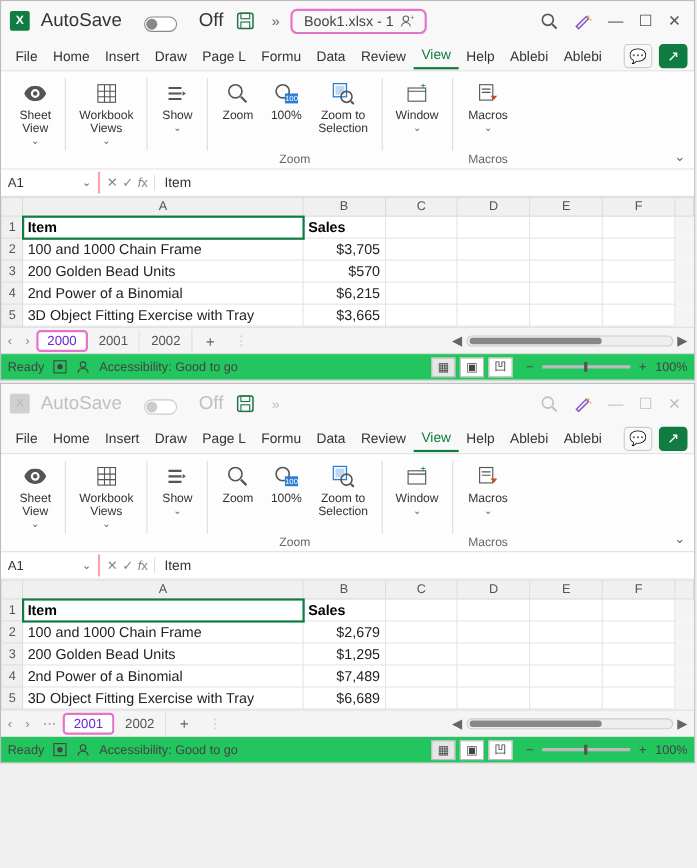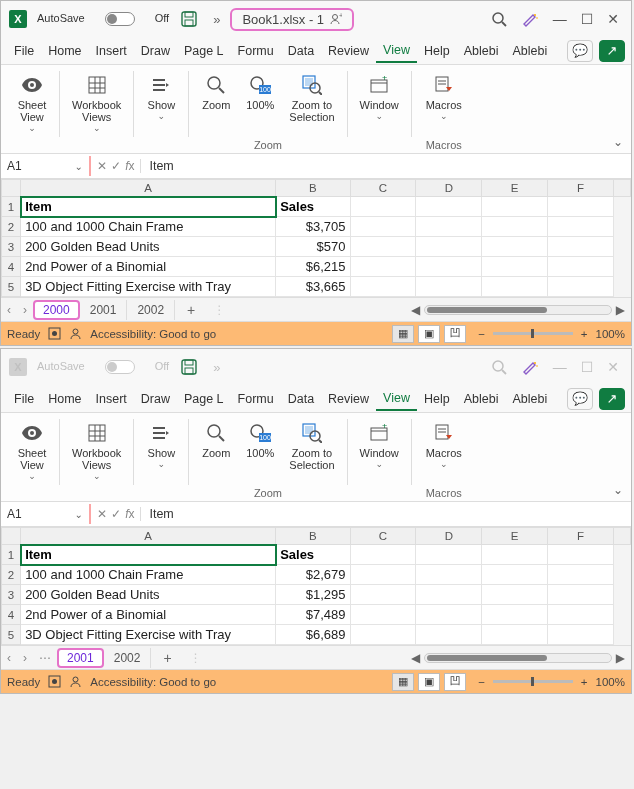--- a/index.html
+++ b/index.html
@@ -29,21 +29,21 @@
     width: 18px; height: 18px;
     background: #107c41;
     color: #fff;
     font-size: 11px;
     font-weight: bold;
     display: inline-flex;
     align-items: center; justify-content: center;
     border-radius: 2px;
     margin: 0 4px;
   }
-  .autosave { display: flex; align-items: flex-start; gap: 20px; font-size: 11px; color:#333;}
+  .autosave { display: flex; align-items: flex-end; gap: 20px; font-size: 17px; color:#333;}
   .toggle {
     width: 30px; height: 14px; border: 1px solid #888; border-radius: 8px;
     position: relative; background: #fff;
   }
   .toggle::before {
     content: ""; position: absolute; width: 10px; height: 10px; border-radius: 50%;
     background: #888; top: 1px; left: 1px;
   }
   .tb-icon { color:#217346; padding:4px 6px; cursor:pointer; font-size:14px;}
   .tb-chevrons { color:#666; font-size:13px; padding:0 4px;}
@@ -218,21 +218,21 @@
     position:relative;
   }
   .hscroll .thumb {
     position:absolute; left:2px; top:1px; height:6px; width:120px;
     background:#888; border-radius:3px;
   }
   .hscroll .arr{color:#666; cursor:pointer; font-size:12px;}
   
   .statusbar {
     display:flex; align-items:center; height:24px;
-    background:#fdba74; border-top:1px solid #ddd;
+    background:#22c55e; border-top:1px solid #ddd;
     font-size:11.5px; color:#444; padding:0 6px; gap:8px;
   }
   .statusbar .views { margin-left:auto; display:flex; gap:4px;}
   .viewbtn {
     width:22px; height:18px; border:1px solid #bbb; display:inline-flex;
     align-items:center; justify-content:center; font-size:11px; cursor:pointer;
     background:#fff;
   }
   .viewbtn.sel{background:#e6e6e6;}
   .zoom {

